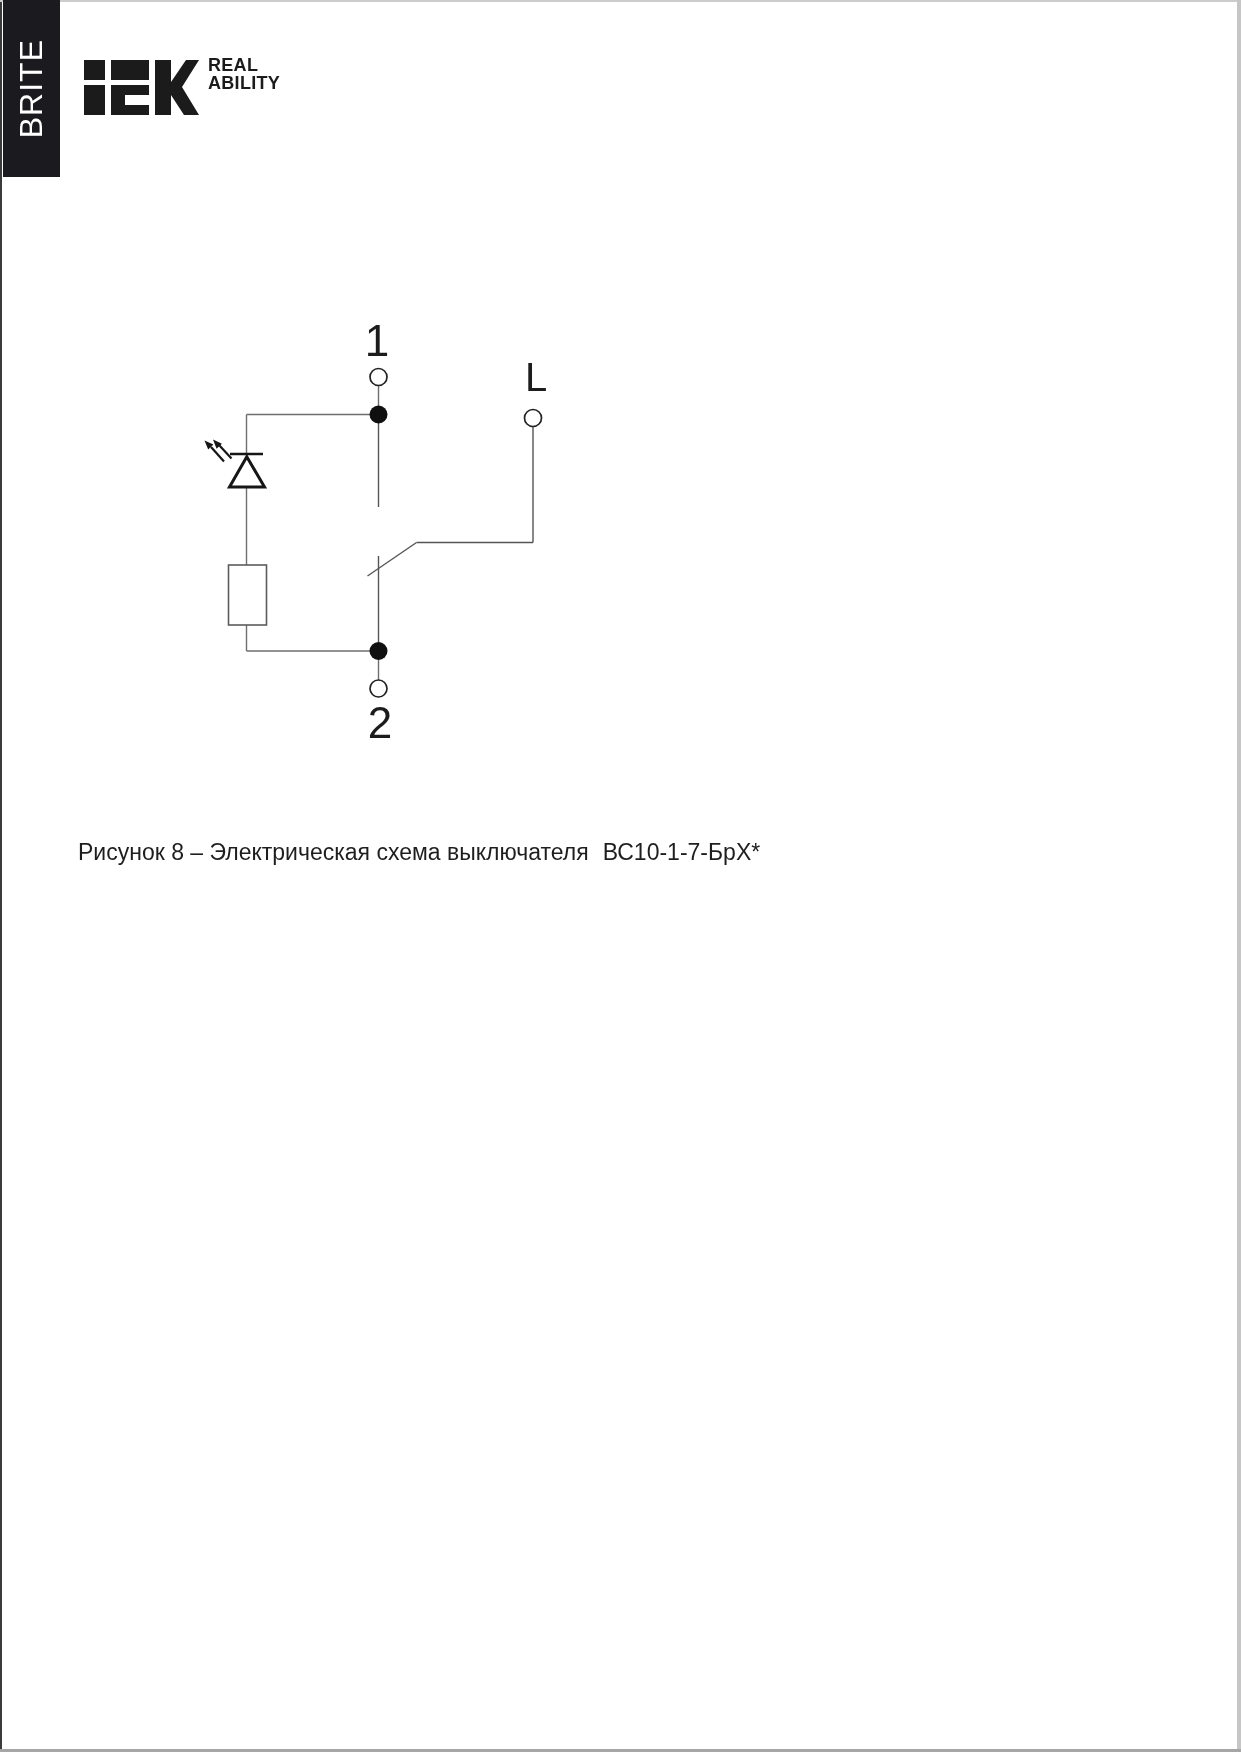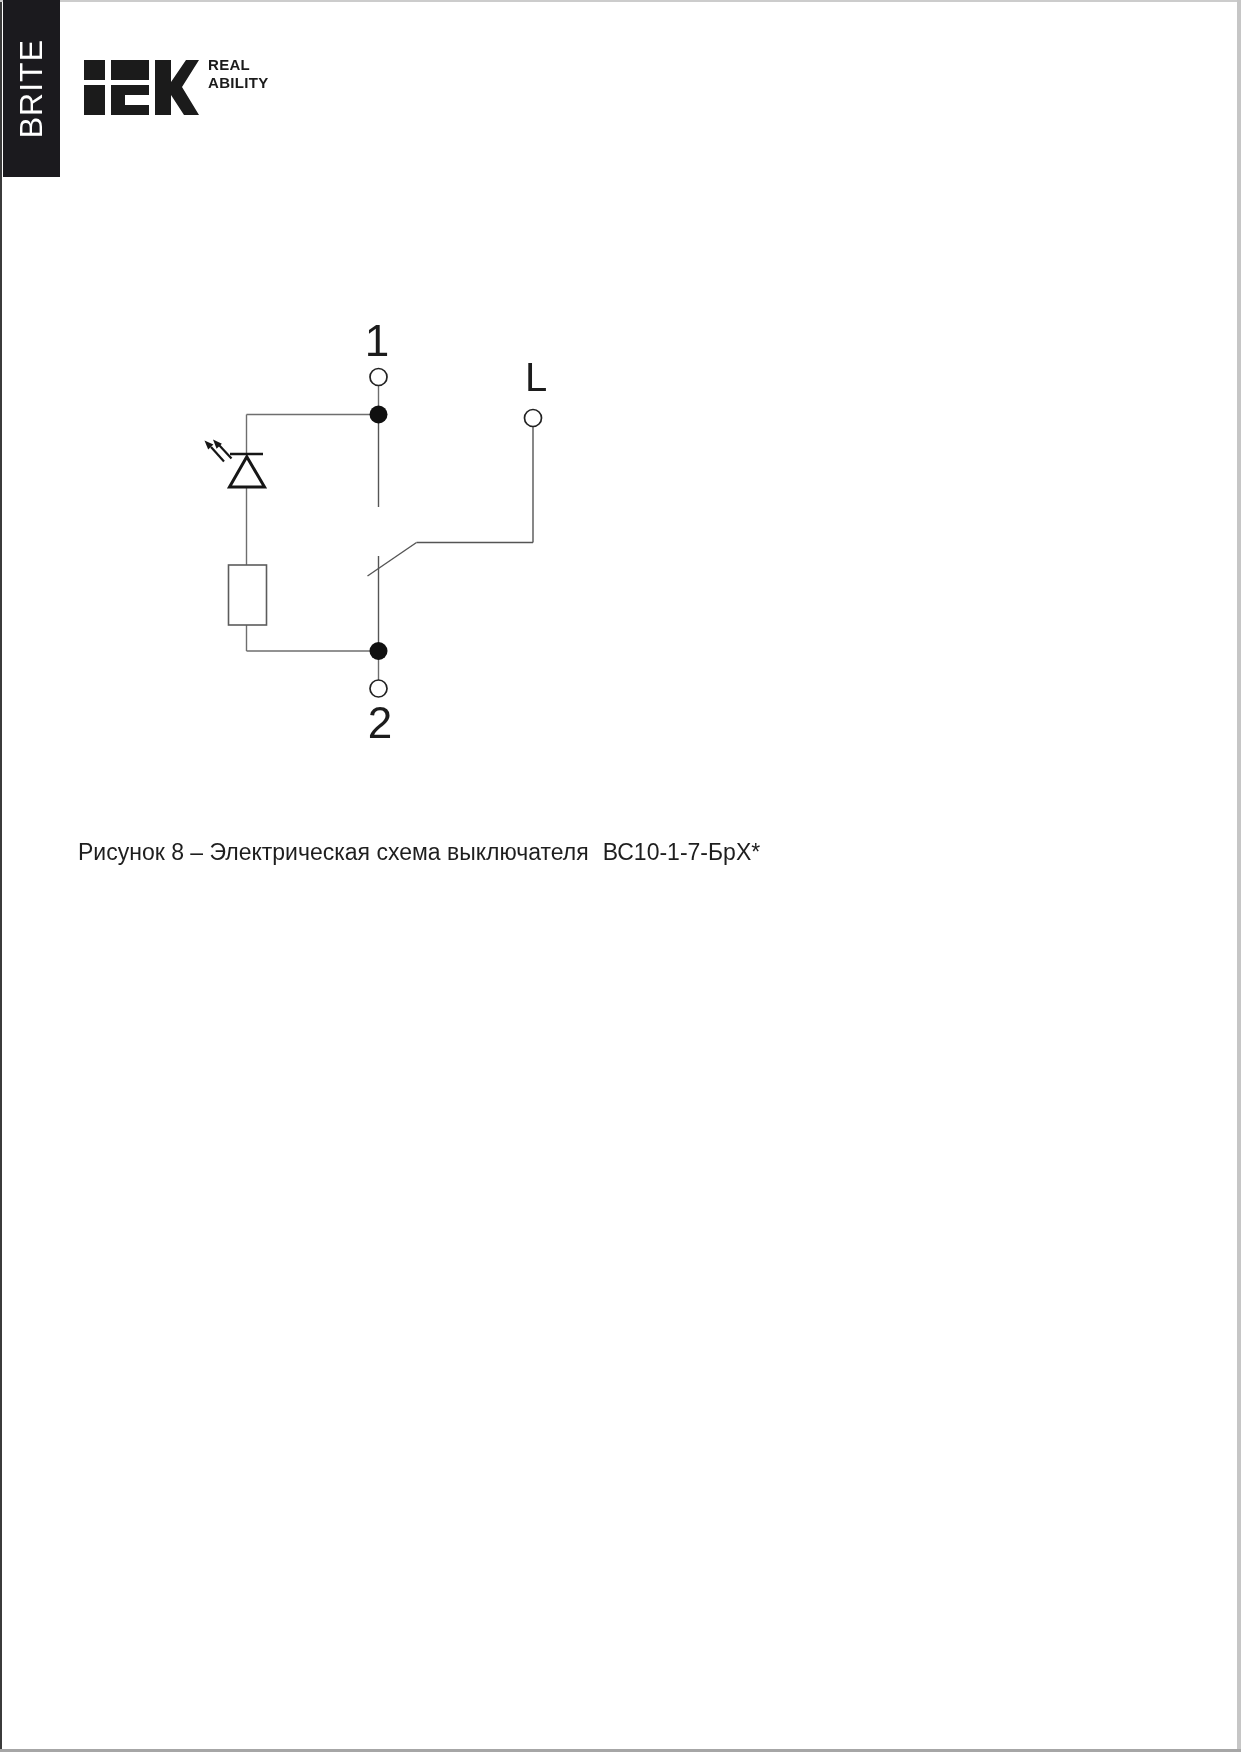--- a/index.html
+++ b/index.html
@@ -29,21 +29,21 @@
     letter-spacing:1px;
     writing-mode:vertical-rl;
     transform:rotate(180deg);
     white-space:nowrap;
   }
 
   
   .logo-mark{position:absolute;left:83px;top:60px;z-index:4;}
   .tagline{
     position:absolute;left:208px;top:56px;
-    color:#1b1b1b;font-weight:bold;font-size:15px;line-height:18px;
+    color:#1b1b1b;font-weight:bold;font-size:18px;line-height:18px;
     letter-spacing:0.3px;
   }
 
   
   .circuit{position:absolute;left:0;top:0;width:1241px;height:1752px;z-index:2;}
 
   
   .tlabel{
     position:absolute;color:#1c1c1c;line-height:1;z-index:3;
     transform:translateX(-50%);

